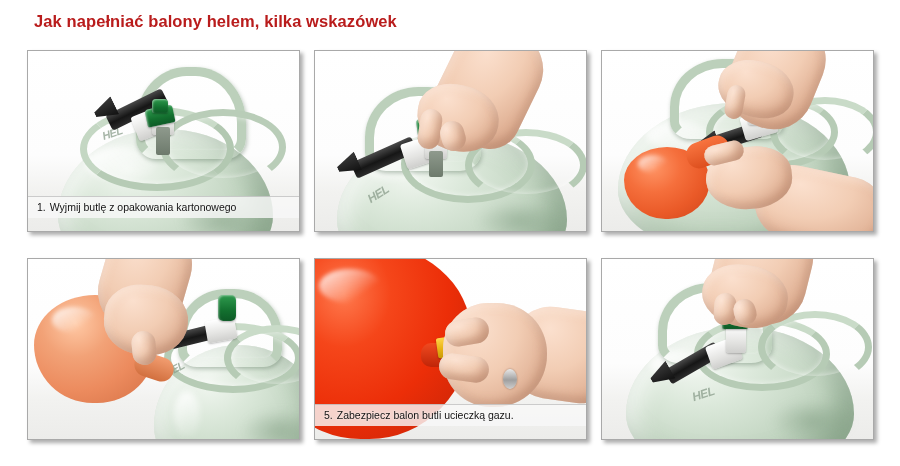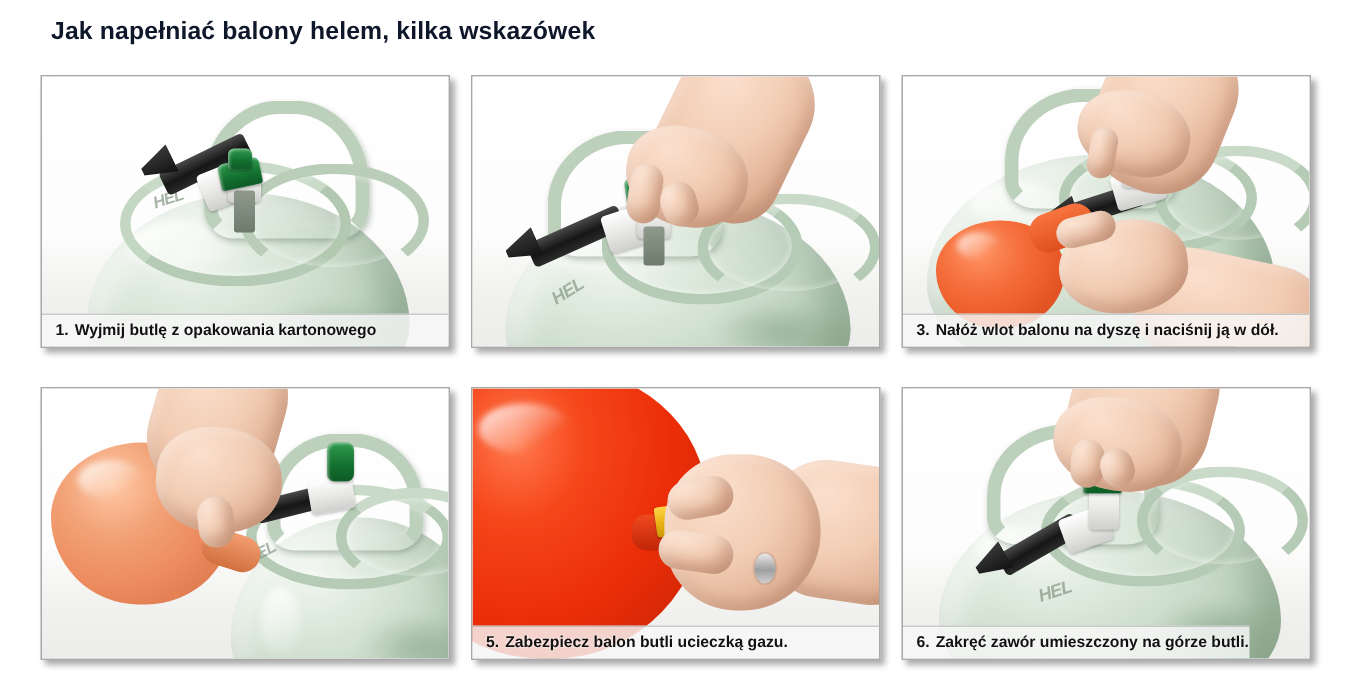--- a/index.html
+++ b/index.html
@@ -2,21 +2,21 @@
 <html><head>
 <meta charset="utf-8">
 <style>
   html,body{margin:0;padding:0;}
   body{
     width:900px;height:466px;background:#ffffff;
     font-family:"Liberation Sans",sans-serif;overflow:hidden;position:relative;
   }
   .page-title{
     position:absolute;left:34px;top:12px;
-    font-size:16.5px;font-weight:bold;color:#0f172a;letter-spacing:.1px;
+    font-size:16.5px;font-weight:bold;color:#b91c1c;letter-spacing:.1px;
   }
   .grid{
     position:absolute;left:27px;top:50px;
     width:860px;height:390px;
     display:grid;grid-template-columns:repeat(3,273px);grid-template-rows:repeat(2,182px);
     column-gap:14px;row-gap:26px;
   }
   .panel{
     position:relative;overflow:hidden;
     border:1px solid #a9a9a9;background:#f2f2f2;
@@ -105,26 +105,26 @@
     background:linear-gradient(180deg,#e8e8e8,#9f9f9f 55%,#cfcfcf);
     box-shadow:0 0 2px rgba(0,0,0,.4);
   }
   .clip{
     position:absolute;border-radius:2px;
     background:linear-gradient(180deg,#ffd54a,#e8b213 55%,#c99a08);
     box-shadow:0 1px 2px rgba(0,0,0,.3);
   }
   
   .caption{
-    position:absolute;left:0;bottom:0;
+    position:absolute;left:0;bottom:13px;
     box-sizing:border-box;
     padding:4px 0 5px 9px;
     background:rgba(248,248,248,.82);
     border-top:1px solid rgba(160,160,160,.5);
-    font-size:10.5px;font-weight:bold;color:#111111;
+    font-size:10.5px;font-weight:normal;color:#111111;
     white-space:nowrap;letter-spacing:0;
     text-shadow:0 0 2px rgba(255,255,255,.9);
   }
   .caption .num{margin-right:4px;}
   .cap-w-full{width:100%;}
   .cap-w-auto{width:auto;max-width:100%;}
 </style>
 </head>
 <body>
 
@@ -217,23 +217,20 @@
                   background:linear-gradient(180deg,#f8743f,#dd4f1e);"></div>
 
       <div class="arm skin" style="left:130px;top:-34px;width:88px;height:112px;border-radius:40px;transform:rotate(22deg);"></div>
       <div class="hand skin" style="left:116px;top:10px;width:76px;height:56px;border-radius:46% 50% 44% 50%;transform:rotate(12deg);"></div>
       <div class="finger skin" style="left:124px;top:34px;width:18px;height:34px;border-radius:10px;transform:rotate(10deg);"></div>
 
       <div class="arm skin" style="left:152px;top:120px;width:132px;height:74px;border-radius:38px;transform:rotate(12deg);"></div>
       <div class="hand skin" style="left:104px;top:96px;width:86px;height:62px;border-radius:48% 44% 46% 50%;transform:rotate(-6deg);"></div>
       <div class="finger skin" style="left:102px;top:92px;width:40px;height:20px;border-radius:10px;transform:rotate(-14deg);"></div>
 
-      <div class="caption cap-w-full">
-        <span class="num">3.</span><span>Nałóż wlot balonu na dyszę i naciśnij ją w dół.</span>
-      </div>
     </div>
   </div>
 
   <div class="panel">
     <div class="photo">
       <div class="backdrop"></div>
 
       <div class="tank">
         <div class="tank-body" style="left:126px;top:86px;width:170px;height:140px;"></div>
         <div class="tank-shine" style="left:146px;top:132px;width:26px;height:48px;"></div>
@@ -304,19 +301,16 @@
       <div class="nozzle-tip" style="left:48px;top:106px;width:22px;height:20px;transform:rotate(-30deg);"></div>
       <div class="white-sleeve" style="left:106px;top:82px;width:32px;height:24px;transform:rotate(-20deg);"></div>
       <div class="white-sleeve" style="left:124px;top:66px;width:20px;height:28px;"></div>
       <div class="valve-knob" style="left:120px;top:50px;width:26px;height:20px;"></div>
 
       <div class="arm skin" style="left:112px;top:-44px;width:96px;height:108px;border-radius:40px;transform:rotate(14deg);"></div>
       <div class="hand skin" style="left:100px;top:6px;width:86px;height:62px;border-radius:46% 48% 44% 50%;transform:rotate(8deg);"></div>
       <div class="finger skin" style="left:112px;top:34px;width:22px;height:32px;border-radius:11px;transform:rotate(4deg);"></div>
       <div class="thumb skin" style="left:132px;top:40px;width:22px;height:26px;border-radius:11px;transform:rotate(-18deg);"></div>
 
-      <div class="caption cap-w-auto">
-        <span class="num">6.</span><span>Zakręć zawór umieszczony na górze butli.</span>
-      </div>
     </div>
   </div>
 
 </div>
 
 </body></html>

